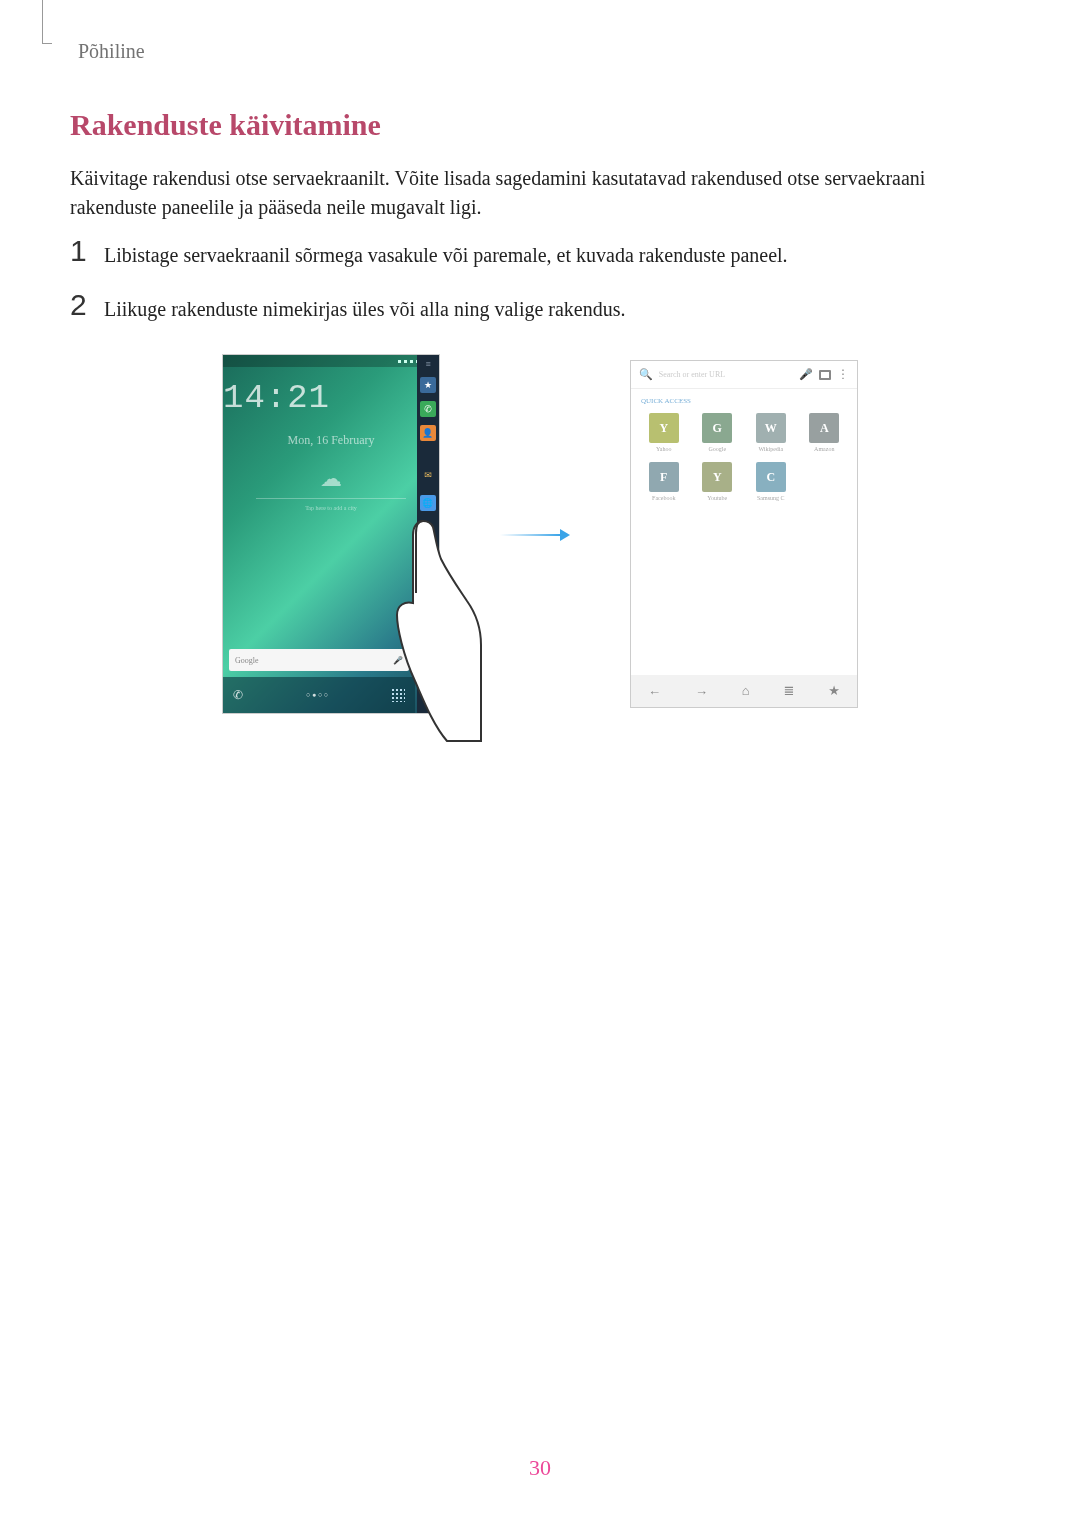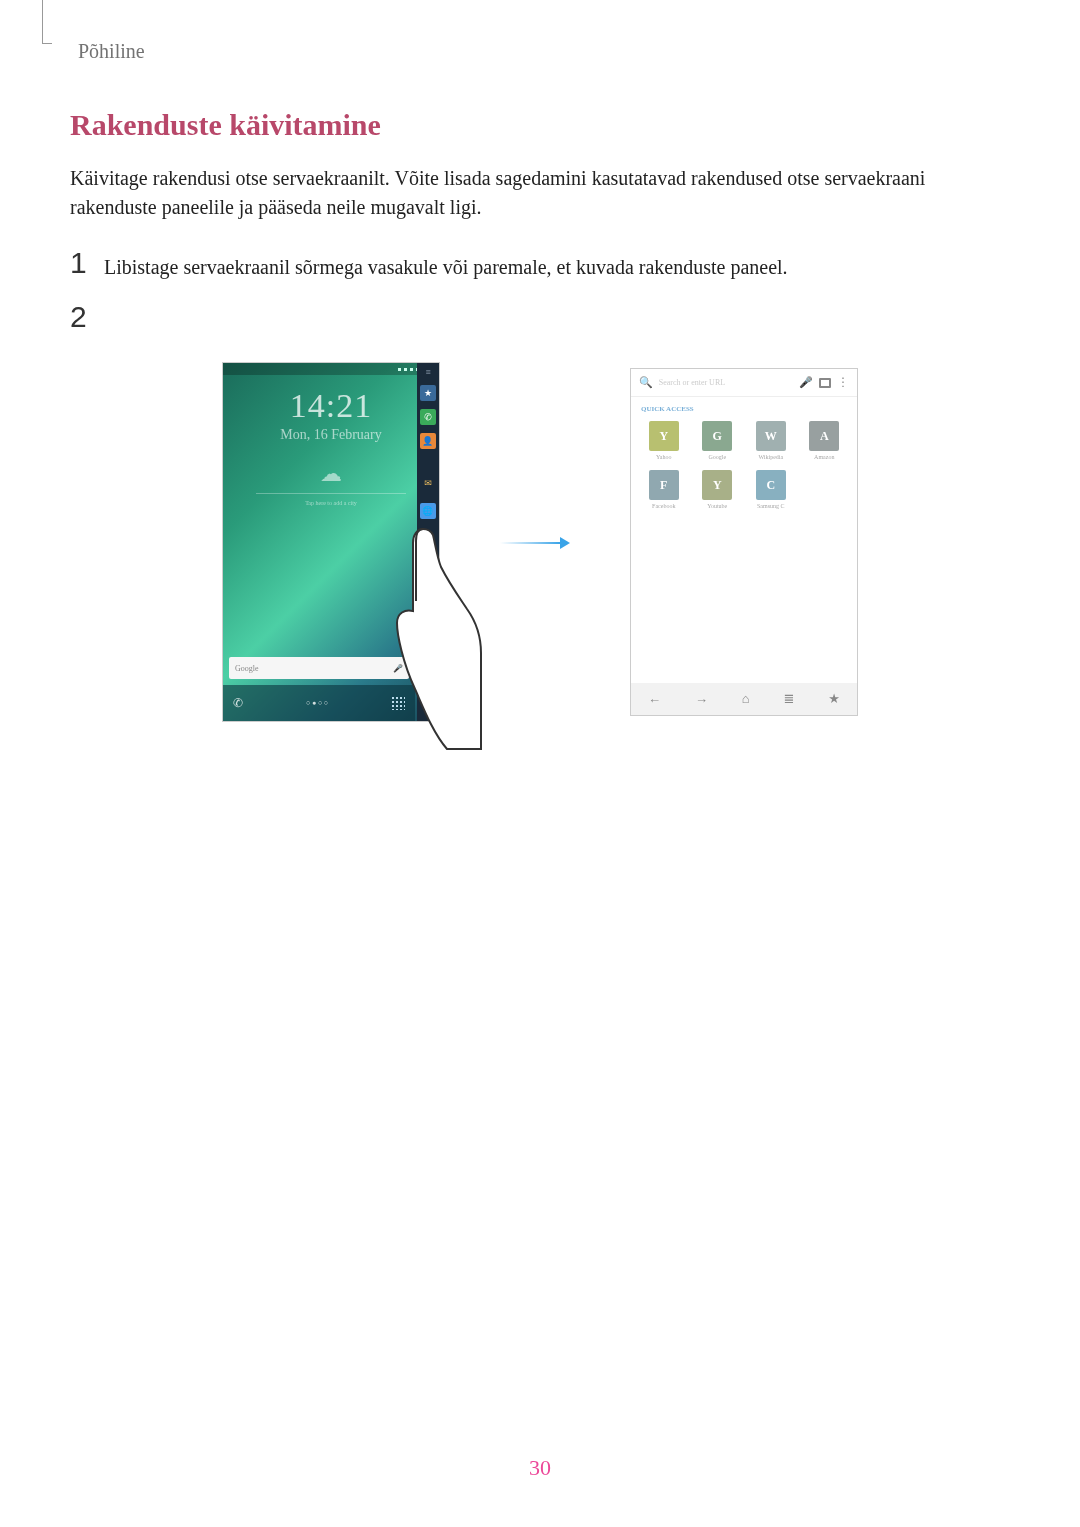--- a/index.html
+++ b/index.html
@@ -36,21 +36,21 @@
   .section-title {
     font-size: 30px;
     font-weight: bold;
     color: #b8486a;
     margin-bottom: 22px;
   }
   .intro {
     font-size: 20px;
     line-height: 1.45;
     color: #222;
-    margin-bottom: 26px;
+    margin-bottom: 14px;
   }
   .step {
     display: flex;
     align-items: flex-start;
     margin-bottom: 20px;
   }
   .step-num {
     font-size: 30px;
     font-weight: 300;
     color: #333;
@@ -90,30 +90,30 @@
     align-items:center;
     justify-content:flex-end;
     gap:3px;
     padding-right:20px;
   }
   .phone-left .statusbar .dot { width:3px;height:3px;background:#cfe;}
   .phone-left .clock {
     color: rgba(255,255,255,0.75);
     font-size: 34px;
     font-weight: 200;
-    text-align: center;
+    text-align: left;
     margin-top: 12px;
-    font-family: Liberation Serif, serif;
+    font-family: Liberation Mono, monospace;
     letter-spacing: 1px;
   }
   .phone-left .date {
     color: rgba(255,255,255,0.6);
-    font-size: 14px;
+    font-size: 12px;
     text-align: center;
-    margin-top: 2px;
+    margin-top: 16px;
   }
   .phone-left .weather {
     margin: 18px auto 0;
     width: 150px;
     text-align:center;
   }
   .phone-left .weather .cloud {
     font-size: 22px;
     color: rgba(255,255,255,0.55);
   }
@@ -226,21 +226,21 @@
   }
   .pr-top .srch { color:#bbb; font-size:11px; }
   .pr-top .srchtxt { flex:1; font-size:8px;color:#ccc; }
   .pr-top .mic { color:#6ab0e8; font-size:11px;}
   .pr-top .winbox { width:12px;height:10px;border:2px solid #888;border-radius:1px;}
   .pr-top .dots { color:#888;font-size:12px;line-height:0.4;}
   .pr-sub {
     padding: 8px 10px 4px;
     font-size:7px;
     color:#7ab0d8;
-    font-weight:bold;
+    font-weight:normal;
   }
   .pr-grid {
     padding: 4px 10px;
     display:grid;
     grid-template-columns: repeat(4, 1fr);
     gap: 10px 8px;
   }
   .pr-tile { text-align:center; }
   .pr-tile .box {
     width:30px;height:30px;margin:0 auto;
@@ -285,20 +285,21 @@
   <div class="step">
     <div class="step-num">1</div>
     <div class="step-body">
       <span>Libistage servaekraanil sõrmega vasakule või paremale, et kuvada rakenduste paneel.</span>
     </div>
   </div>
 
   <div class="step">
     <div class="step-num">2</div>
     <div class="step-body">
+      <span>Liikuge rakenduste nimekirjas üles või alla ning valige rakendus.</span>
     </div>
   </div>
 
   <div class="figure-row">
 
     <div class="phone-left">
       <div class="statusbar">
         <span class="dot"></span>
           <span class="dot"></span>
           <span class="dot"></span>

